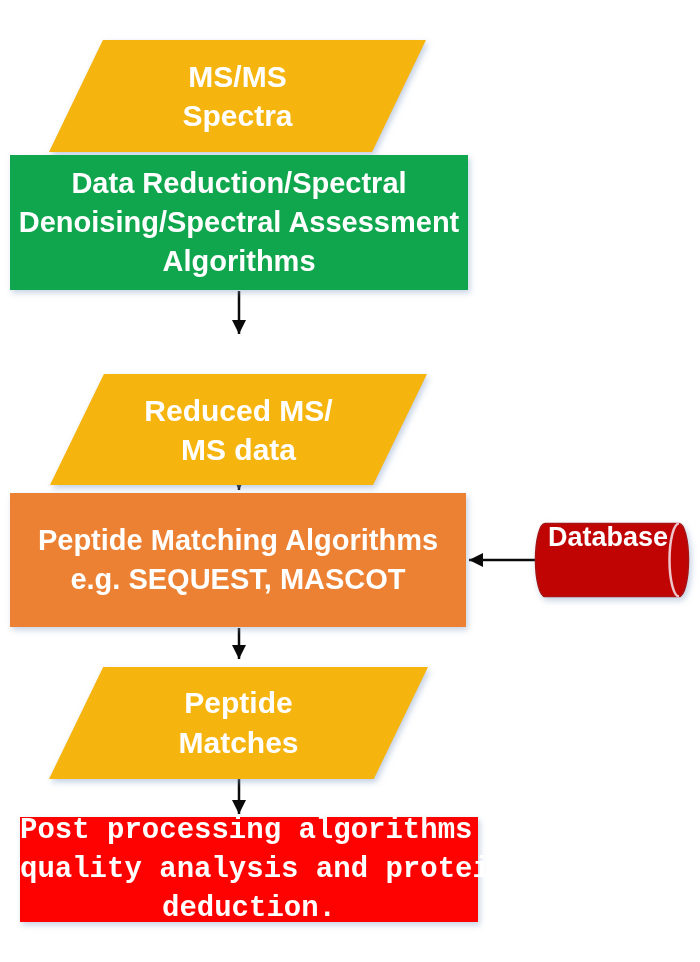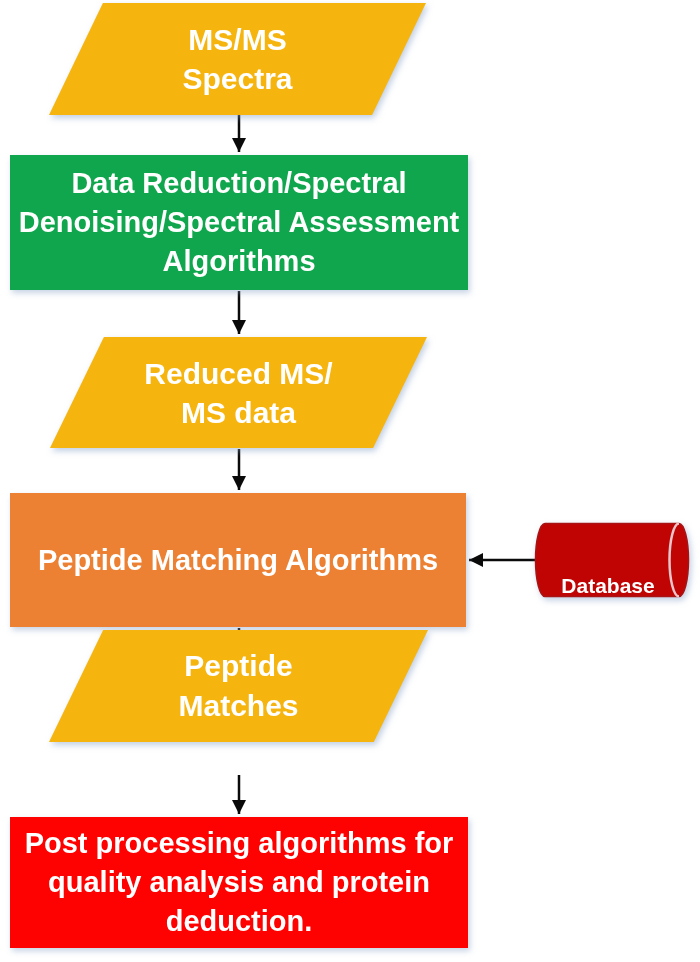--- a/index.html
+++ b/index.html
@@ -49,45 +49,46 @@
     height: 100%;
     background: var(--input-yellow);
     clip-path: polygon(14.3% 0, 100% 0, 85.7% 100%, 0 100%);
     display: flex;
     flex-direction: column;
     align-items: center;
     justify-content: center;
     text-align: center;
     color: var(--text-white, #ffffff);
     font-weight: 700;
+    margin-top: 37px;
   }
 
   
   .fs30 { font-size: 30px; line-height: 39px; }
   .fs29 { font-size: 29px; line-height: 39px; }
   .fs40lh { font-size: 30px; line-height: 40px; }
 
   
   .cyl {
     position: absolute;
     left: 534px; top: 522px;
     width: 156px; height: 76px;
     filter: drop-shadow(2px 3px 3px rgba(130,158,198,0.5));
   }
   .cyl svg { position: absolute; left: 0; top: 0; }
   .cyl .label {
     position: absolute;
     left: 0; top: 0;
     width: 148px; height: 76px;
     display: flex;
-    align-items: flex-end;
+    align-items: flex-start;
     justify-content: center;
     color: var(--text-white, #ffffff);
     font-weight: 700;
-    font-size: 21px;
+    font-size: 27px;
   }
 </style>
 </head>
 <body>
 
 <div class="canvas">
 
   <svg class="connectors" width="700" height="962" viewBox="0 0 700 962" xmlns="http://www.w3.org/2000/svg">
     <defs>
       <marker id="arrowhead" viewBox="0 0 10 10" refX="10" refY="5" markerWidth="15" markerHeight="14" orient="auto" markerUnits="userSpaceOnUse">
@@ -117,38 +118,39 @@
 
   <div class="pwrap" style="left:50px; top:337px; width:377px; height:111px;">
     <div class="para fs30">
       <div class="ln">Reduced MS/</div>
       <div class="ln">MS data</div>
     </div>
   </div>
 
   <div class="node rect rect-orange fs29" style="left:10px; top:493px; width:456px; height:134px;">
     <div class="ln">Peptide Matching Algorithms</div>
+    <div class="ln">e.g. SEQUEST, MASCOT</div>
   </div>
 
   <div class="cyl">
     <svg width="156" height="76" viewBox="0 0 156 76" xmlns="http://www.w3.org/2000/svg">
       <path d="M 11 1.5 L 145 1.5 A 9.5 36.5 0 0 1 145 74.5 L 11 74.5 A 9.5 36.5 0 0 1 11 1.5 Z" fill="#C00404" stroke="#A81414" stroke-width="1.5"></path>
       <path d="M 145 1.5 A 9.5 36.5 0 0 0 145 74.5" fill="none" stroke="#EDC5CB" stroke-width="2.5"></path>
     </svg>
     <div class="label">
       <div class="ln">Database</div>
     </div>
   </div>
 
   <div class="pwrap" style="left:49px; top:630px; width:379px; height:112px;">
     <div class="para fs40lh" style="line-height:40px;">
       <div class="ln">Peptide</div>
       <div class="ln">Matches</div>
     </div>
   </div>
 
-  <div class="node rect rect-red fs29" style="left:10px; top:817px; width:458px; height:131px;">
+  <div class="node rect rect-red fs29" style="left:20px; top:817px; width:458px; height:105px;font-family:Liberation Mono, monospace;">
     <div class="ln">Post processing algorithms for</div>
     <div class="ln">quality analysis and protein</div>
     <div class="ln">deduction.</div>
   </div>
 
 </div>
 
 </body></html>

